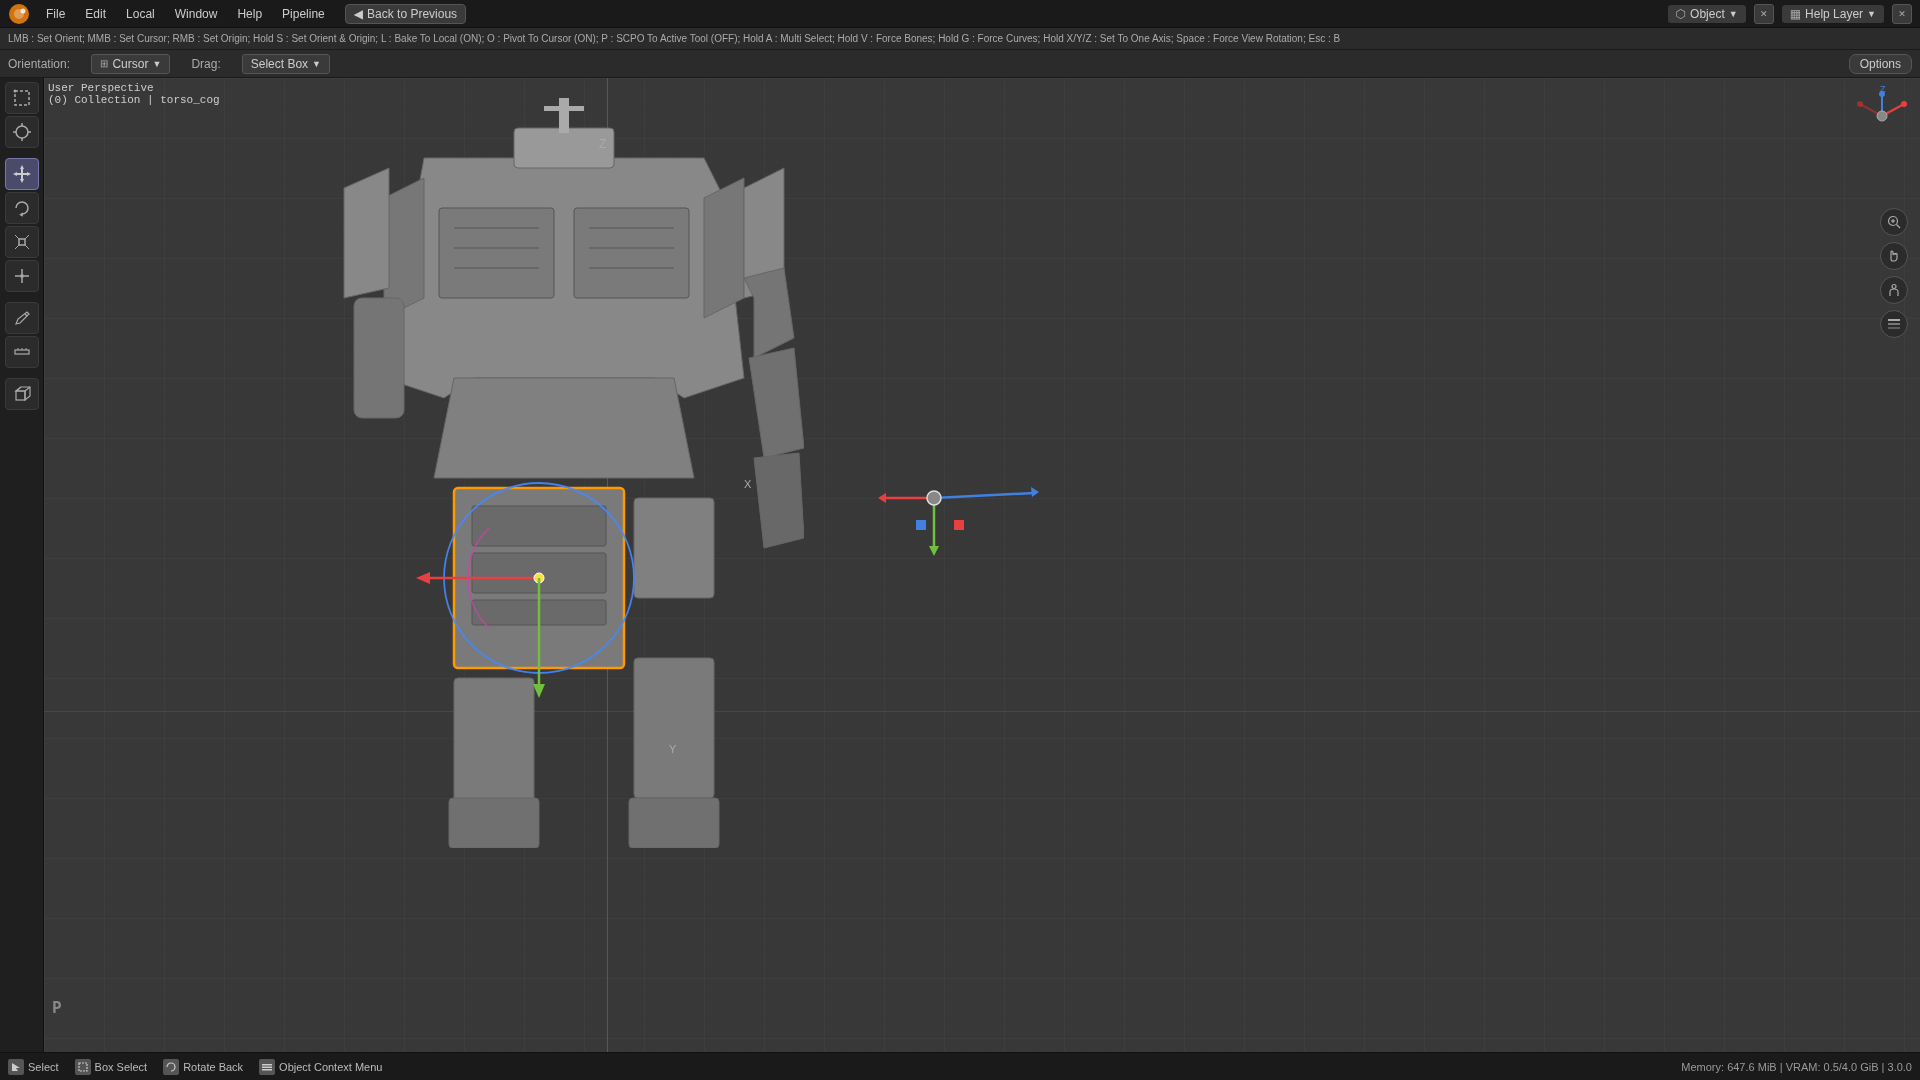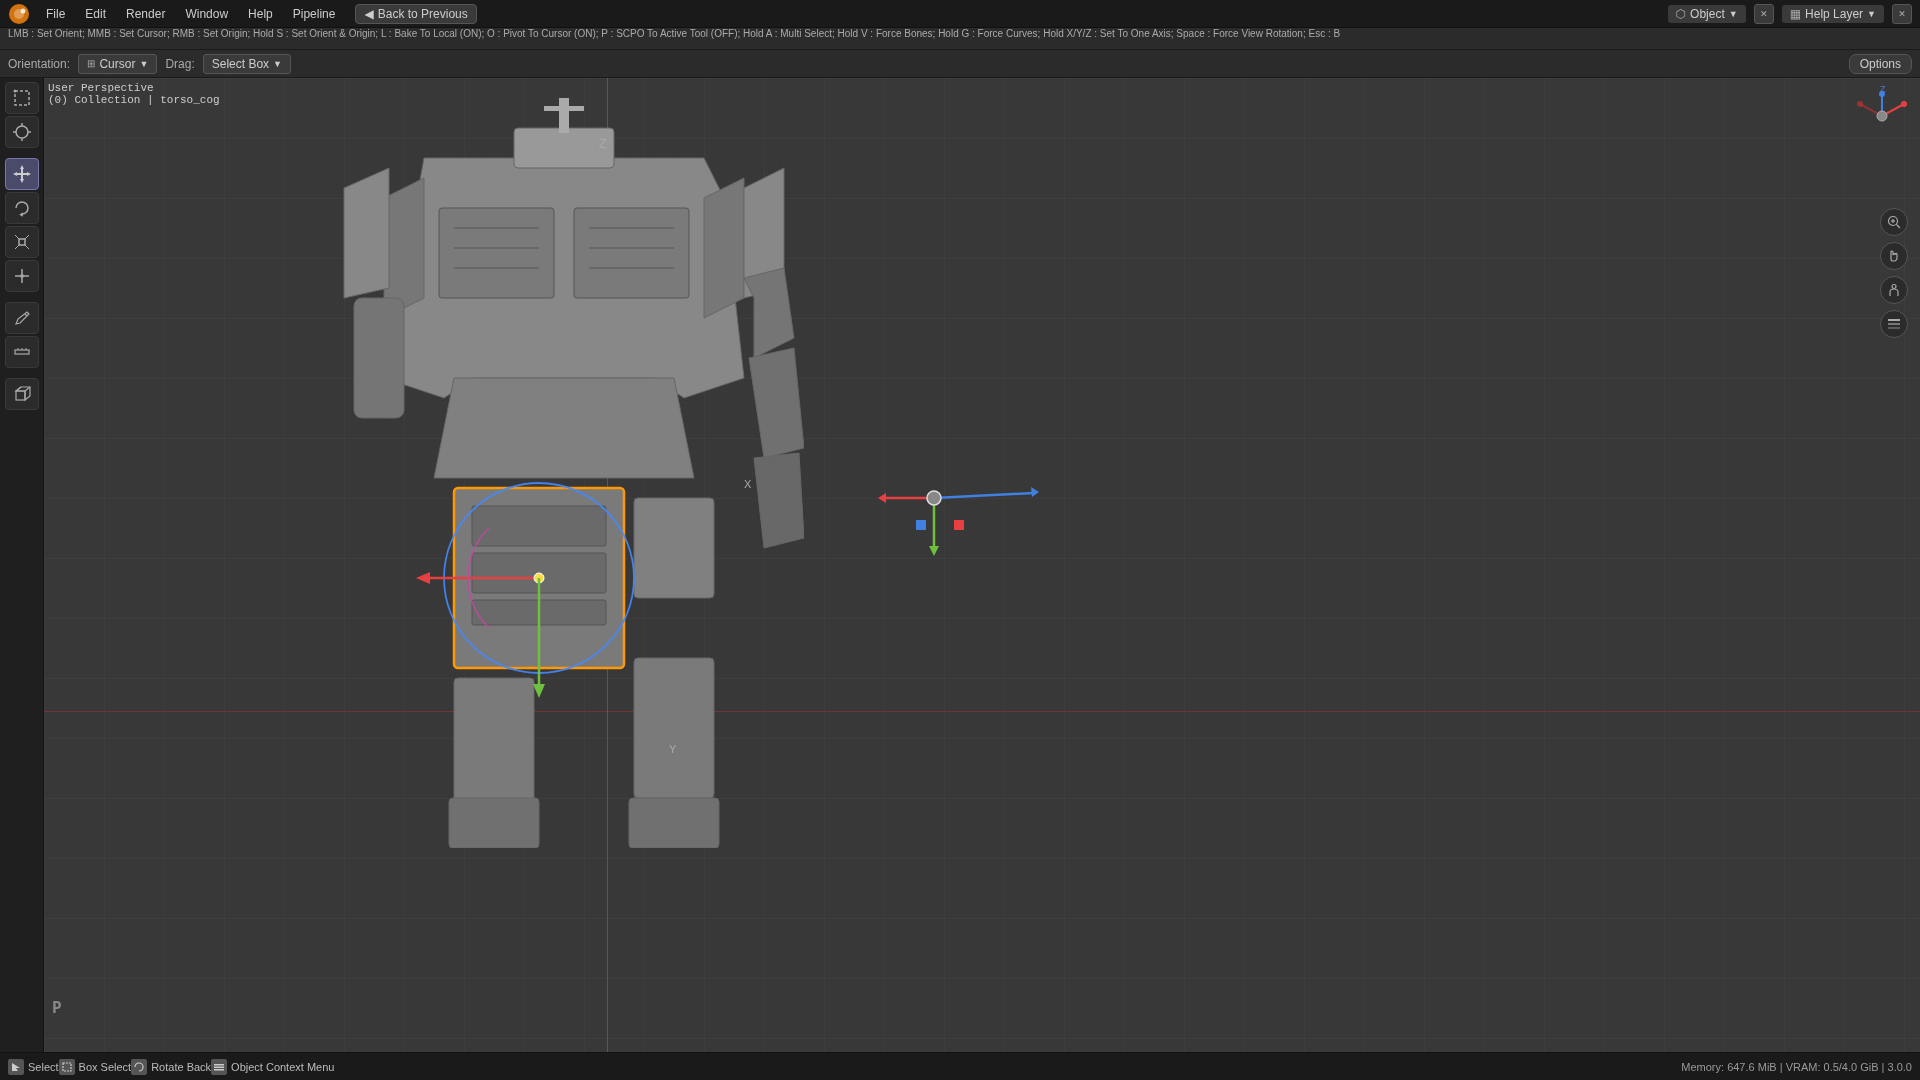--- a/index.html
+++ b/index.html
@@ -66,37 +66,37 @@
       padding: 2px 8px;
       font-size: 12px;
     }
 
     
     #shortcut-bar {
       height: 22px;
       background: #2b2b2b;
       border-bottom: 1px solid #1a1a1a;
       display: flex;
-      align-items: flex-start;
+      align-items: center;
       padding: 0 8px;
       font-size: 10px;
       color: #aaa;
       overflow: hidden;
       white-space: nowrap;
     }
 
     
     #toolbar-row {
       display: flex;
       align-items: center;
       height: 28px;
       background: #2b2b2b;
       border-bottom: 1px solid #1a1a1a;
       padding: 0 8px;
-      gap: 8px;
+      gap: 21px;
     }
     .toolbar-label { color: #aaa; font-size: 12px; }
     .toolbar-dropdown {
       background: #3a3a3a;
       border: 1px solid #555;
       border-radius: 3px;
       padding: 2px 8px;
       color: #ccc;
       font-size: 12px;
       display: flex;
@@ -259,21 +259,21 @@
       position: absolute;
       bottom: 0;
       left: 0;
       right: 0;
       height: 28px;
       background: #1a1a1a;
       border-top: 1px solid #111;
       display: flex;
       align-items: center;
       padding: 0 8px;
-      gap: 0;
+      gap: 16px;
     }
     .status-item {
       display: flex;
       align-items: center;
       gap: 4px;
       font-size: 11px;
       color: #bbb;
     }
     .status-icon {
       width: 16px;
@@ -297,21 +297,21 @@
 <div id="top-menu">
 
   <svg class="blender-logo" viewBox="0 0 22 22">
     <circle cx="11" cy="11" r="10" fill="#e87d0d" opacity="0.9"></circle>
     <circle cx="11" cy="11" r="5" fill="#fff" opacity="0.3"></circle>
     <circle cx="15" cy="8" r="2.5" fill="#fff" opacity="0.8"></circle>
   </svg>
 
   <span class="menu-item">File</span>
   <span class="menu-item">Edit</span>
-  <span class="menu-item">Render</span>
+  <span class="menu-item">Local</span>
   <span class="menu-item">Window</span>
   <span class="menu-item">Help</span>
   <span class="menu-item">Pipeline</span>
 
   <div class="back-to-prev">
     <span>◀</span>
     <span>Back to Previous</span>
   </div>
 
   <div class="top-right-controls">

